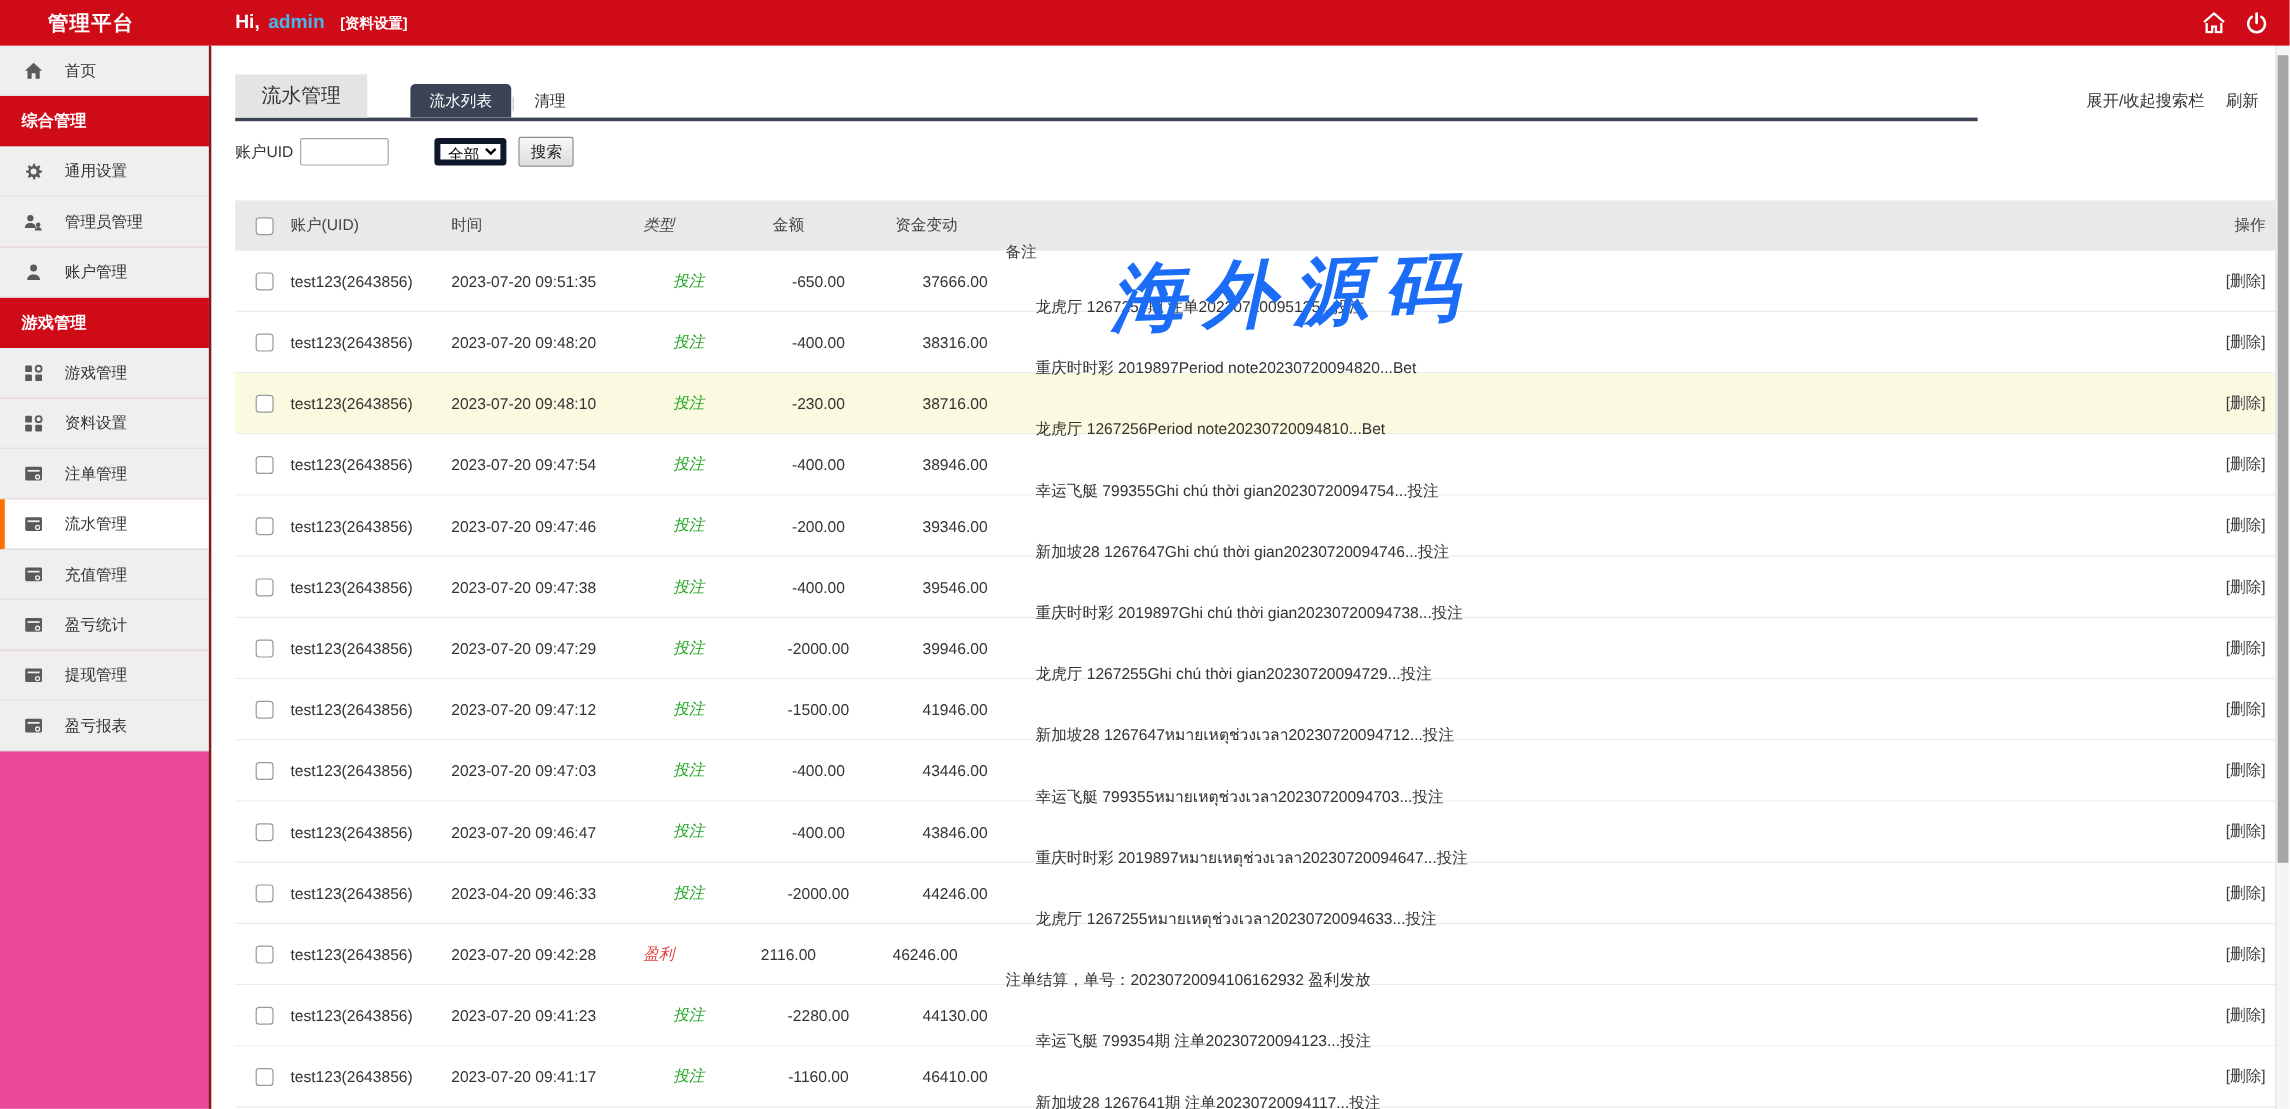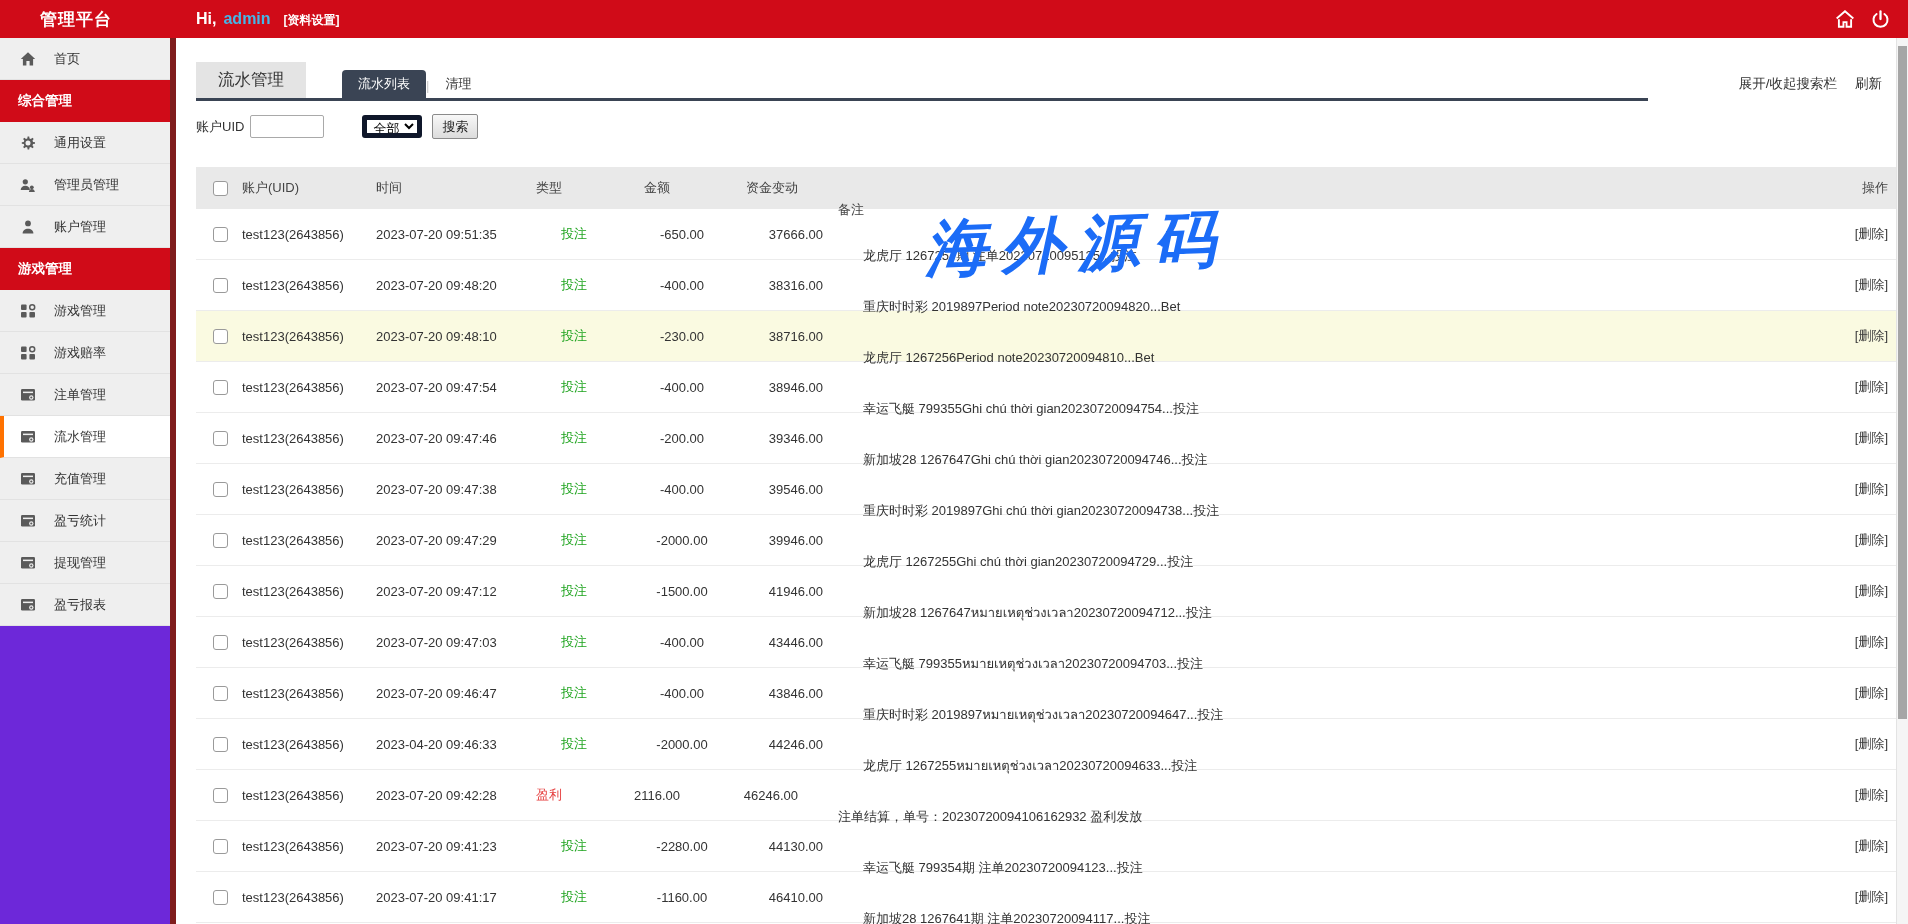--- a/index.html
+++ b/index.html
@@ -15,22 +15,22 @@
     display:flex;align-items:center;z-index:30;}
   .brand{width:176px;padding-left:40px;color:#fff;font-size:17px;font-weight:bold;letter-spacing:1px;}
   .greeting{display:flex;align-items:baseline;gap:7px;padding-left:20px;}
   .greeting .hi{color:#fff;font-size:16px;font-weight:bold;}
   .greeting .uname{color:#45b6e8;font-size:16px;font-weight:bold;}
   .greeting .profile{color:#fff;font-size:12px;font-weight:bold;margin-left:6px;cursor:pointer;}
   .topbar-right{margin-left:auto;display:flex;align-items:center;gap:16px;padding-right:18px;}
   .topbar-right .tbicon{display:inline-flex;cursor:pointer;}
 
   
-  .sidebar{position:absolute;left:0;top:38px;width:176px;bottom:0;background:#6d28d9;
-    border-right:6px solid #7f1d1d;z-index:20;}
+  .sidebar{position:absolute;left:0;top:38px;width:176px;bottom:0;background:#ec4899;
+    border-right:2px solid #7f1d1d;z-index:20;}
   .side-item{height:42px;display:flex;align-items:center;background:#efefef;
     border-bottom:1px solid #e2e2e2;font-size:13px;color:#333;cursor:pointer;position:relative;}
   .side-item .sicon{width:20px;margin-left:18px;display:inline-flex;justify-content:center;}
   .side-item .slabel{margin-left:16px;}
   .side-section{height:42px;display:flex;align-items:center;background:var(--red);
     color:#fff;font-size:13.5px;font-weight:bold;padding-left:18px;cursor:default;}
   .side-item.active{background:#fff;border-left:4px solid var(--orange);}
   .side-item.active .sicon{margin-left:14px;}
   .sicon svg{fill:#5a5a5a;}
 
@@ -66,21 +66,21 @@
   .dtable{margin-top:27px;}
   .thead,.trow{display:flex;align-items:center;}
   .thead{height:42px;background:#e9e9e9;font-size:13px;color:#444;}
   .trow{height:51px;border-bottom:1px solid #ececec;font-size:13px;background:#fff;}
   .trow.hl{background:var(--hl);}
   .c-check{width:46px;display:flex;justify-content:flex-start;padding-left:17px;}
   .checkbox{width:15px;height:15px;border:1.5px solid #9a9a9a;border-radius:3px;background:#fff;
     display:inline-block;cursor:pointer;}
   .c-acct{width:134px;}
   .c-time{width:160px;}
-  .c-type{width:90px;}
+  .c-type{width:90px;font-style:italic;}
   .c-amt{width:62px;text-align:center;}
   .c-bal{width:110px;text-align:right;}
   .c-remark{flex:1;margin-left:40px;overflow:hidden;white-space:nowrap;margin-top:43px;}
   .c-op{width:90px;text-align:right;padding-right:8px;}
   .c-op a{color:#3c3c3c;text-decoration:none;cursor:pointer;}
   .type-bet{color:var(--green);margin-left:25px;}
   .type-profit{color:var(--profit);}
 
   
   .watermark{position:absolute;left:748px;top:140px;z-index:15;color:var(--wm);
@@ -182,21 +182,21 @@
 
   <div class="side-item">
     <span class="sicon">
           <svg viewBox="0 0 16 16" width="16" height="16">
             <rect x="1" y="1.5" width="5.6" height="5.6" rx="1"></rect>
             <rect x="1" y="9" width="5.6" height="5.6" rx="1"></rect>
             <rect x="9.4" y="9" width="5.6" height="5.6" rx="1"></rect>
             <circle cx="12.2" cy="4.3" r="2.5" fill="none" stroke="#5a5a5a" stroke-width="1.5"></circle>
           </svg>
         </span>
-    <span class="slabel">游戏赔率</span>
+    <span class="slabel">资料设置</span>
   </div>
 
   <div class="side-item">
     <span class="sicon">
           <svg viewBox="0 0 16 16" width="16" height="16">
             <rect x="1" y="2" width="14" height="11.4" rx="1.2"></rect>
             <rect x="3" y="4.6" width="10" height="1.5" fill="#efefef"></rect>
             <circle cx="11.3" cy="10.5" r="2.2" fill="#efefef"></circle>
             <circle cx="11.3" cy="10.5" r="1.1" fill="#5a5a5a"></circle>
           </svg>

